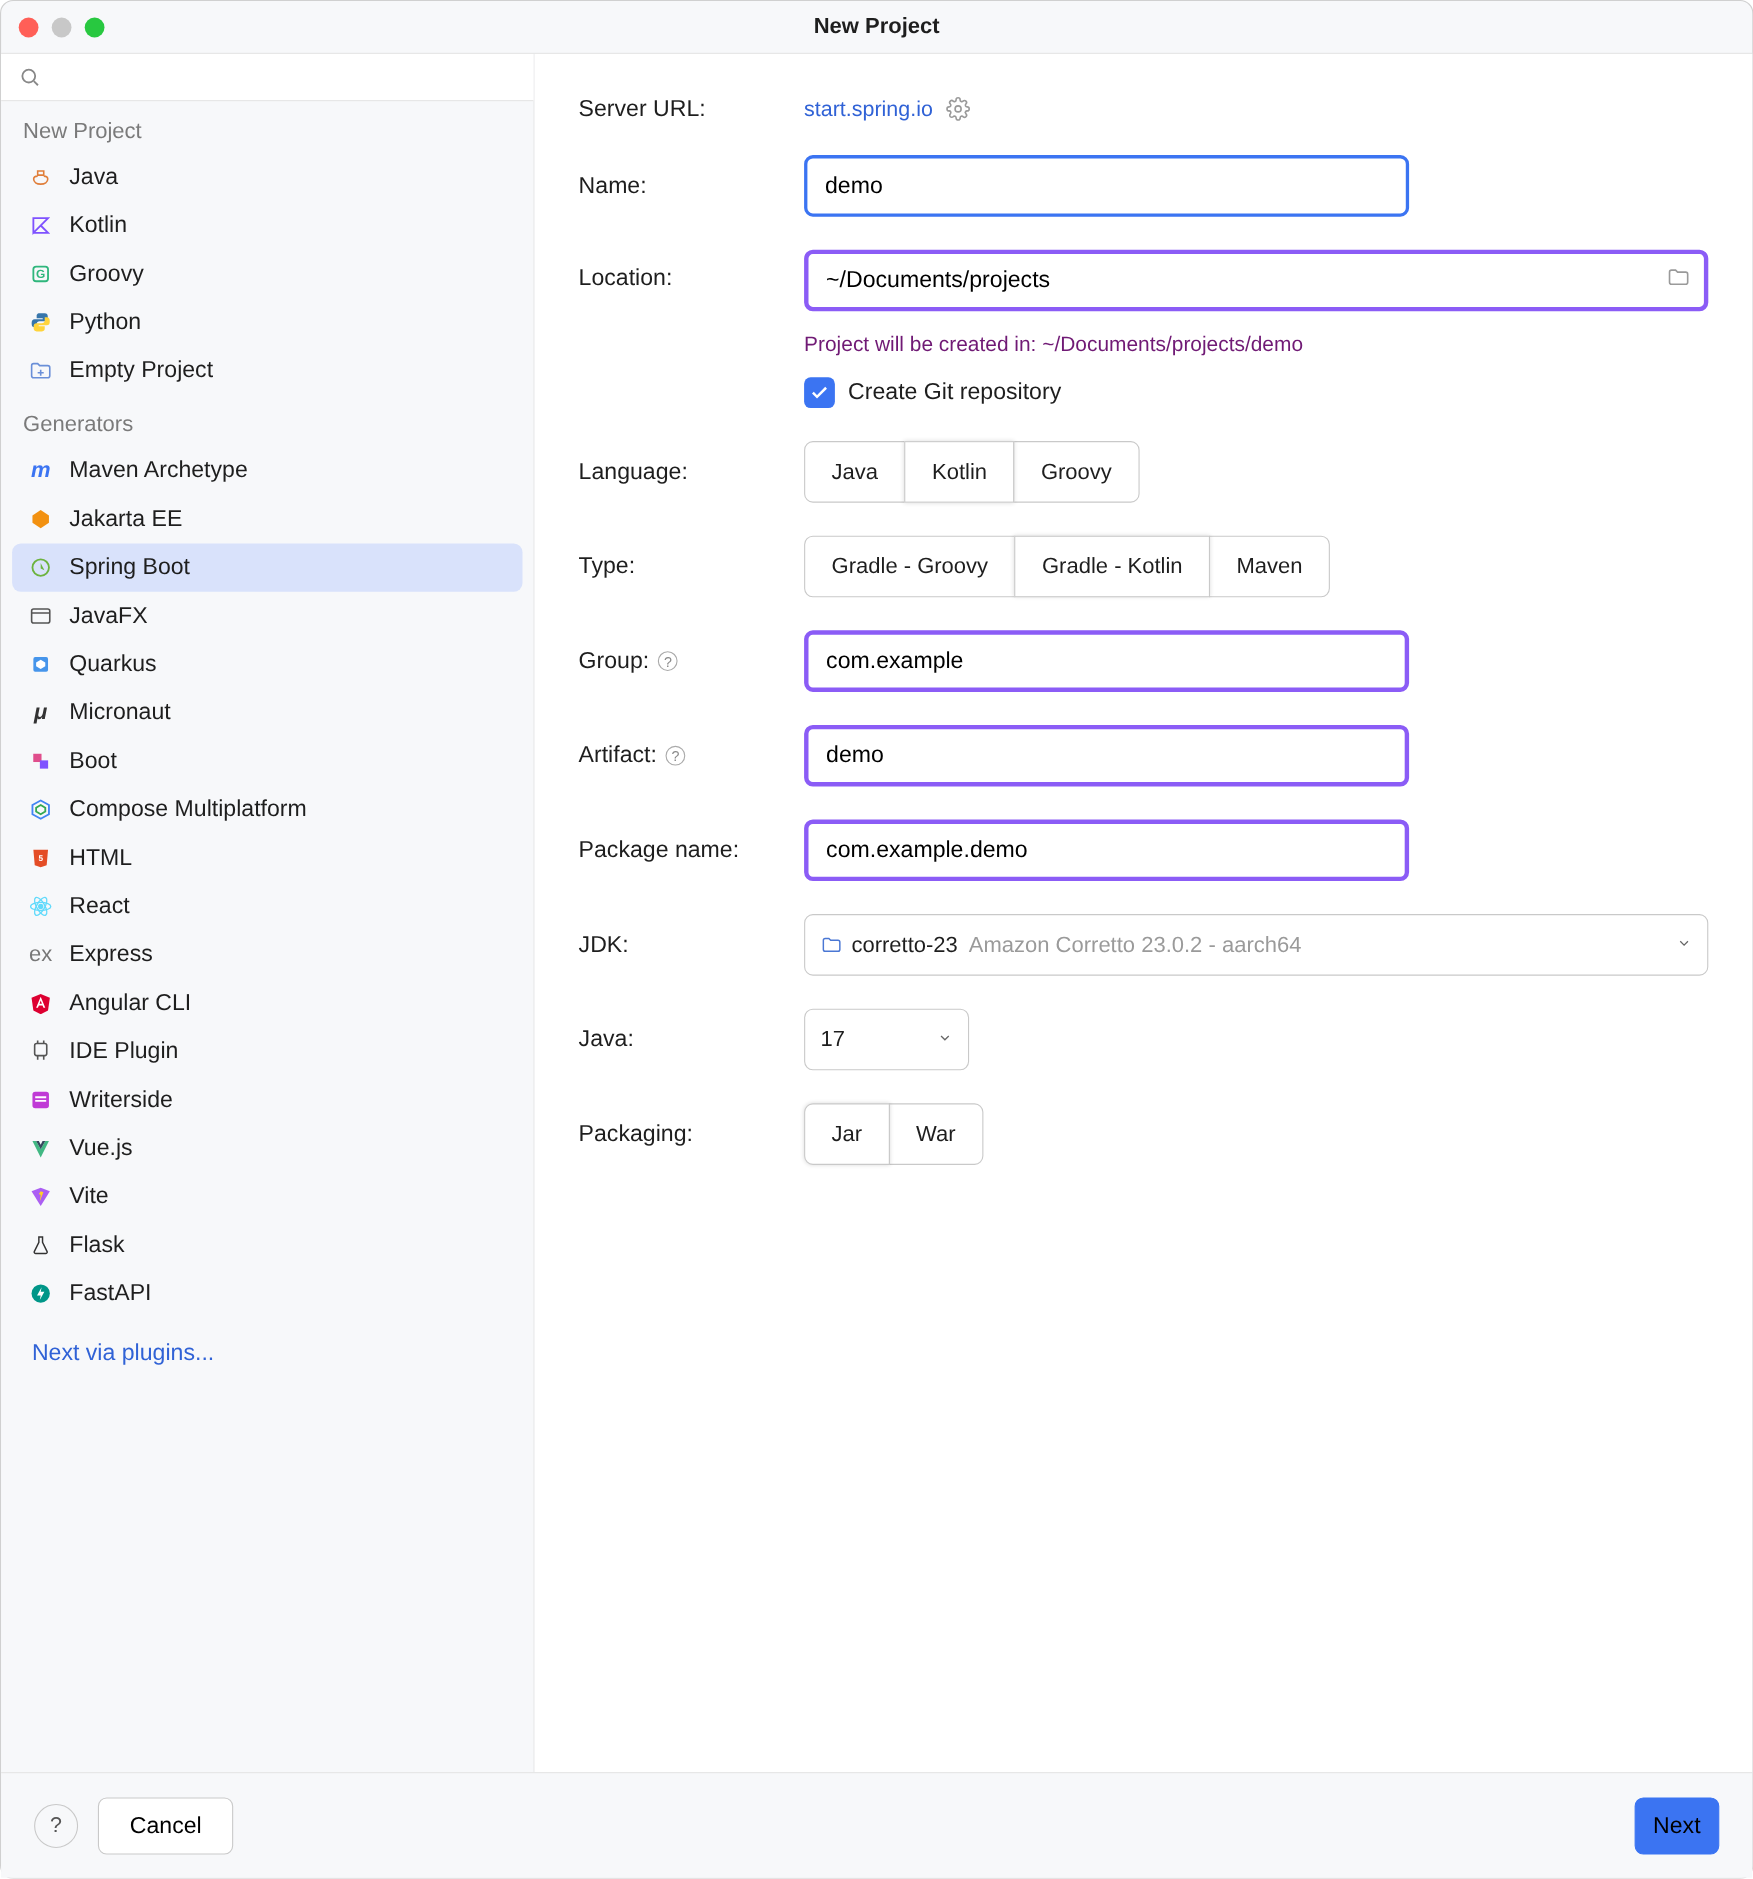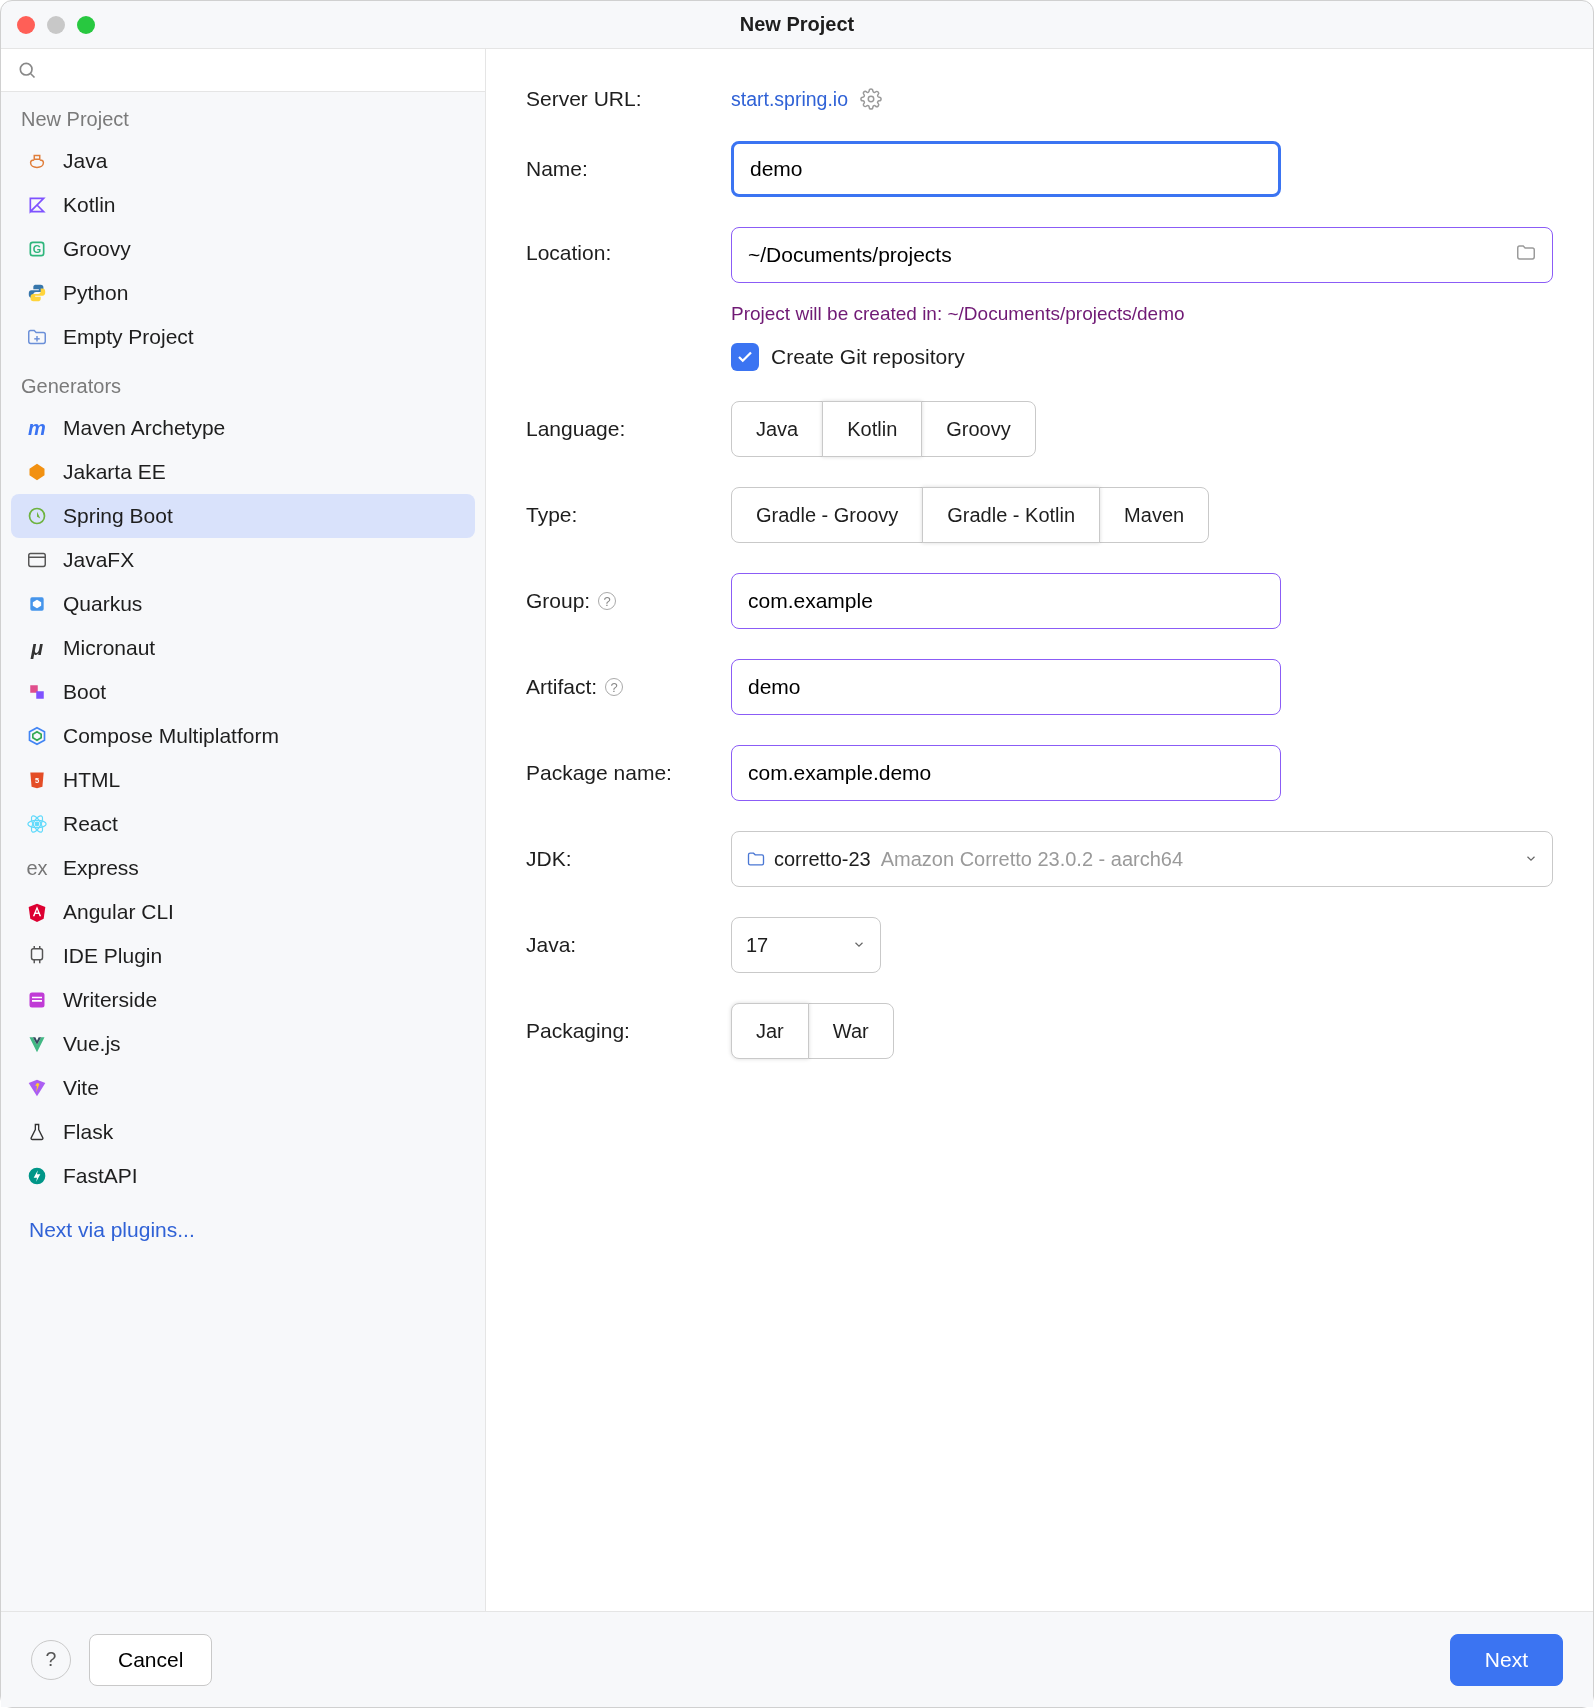--- a/index.html
+++ b/index.html
@@ -98,21 +98,21 @@
   display:flex; align-items:center; gap:8px;
 }
 .help-icon {
   width:18px;height:18px;border:1.5px solid #aaa;border-radius:50%;
   display:inline-flex;align-items:center;justify-content:center;
   font-size:13px;color:#888;
 }
 .field-col { flex:1; }
 .text-input {
   height:56px;
-  border:1px solid #8b5cf6;
+  border:4px solid #8b5cf6;
   border-radius:8px;
   padding:0 16px;
   font-size:21px;
   width:550px;
   background:#fff;
 }
 .text-input.focused {
   border:3px solid #3b74f2;
 }
 .text-input.wide { width:100%; }
@@ -174,22 +174,22 @@
 }
 .footer .help-circle {
   width:40px;height:40px;border:1px solid #c9c9c9;border-radius:50%;
   display:flex;align-items:center;justify-content:center;color:#555;
 }
 .btn {
   height:52px;padding:0 28px;border:1px solid #c9c9c9;border-radius:8px;
   font-size:21px;background:#fff;cursor:pointer;
 }
 .btn.primary {
-  background:#3b74f2;color:#ffffff;border-color:#3b74f2;
-  margin-left:auto; padding:0 34px;
+  background:#3b74f2;color:#000000;border-color:#3b74f2;
+  margin-left:auto; padding:0 16px;
 }
 </style>
 </head>
 <body>
 
 <div class="window">
   <div class="titlebar">
     <div class="traffic-lights">
       <span class="tl-close"></span>
       <span class="tl-min"></span>

